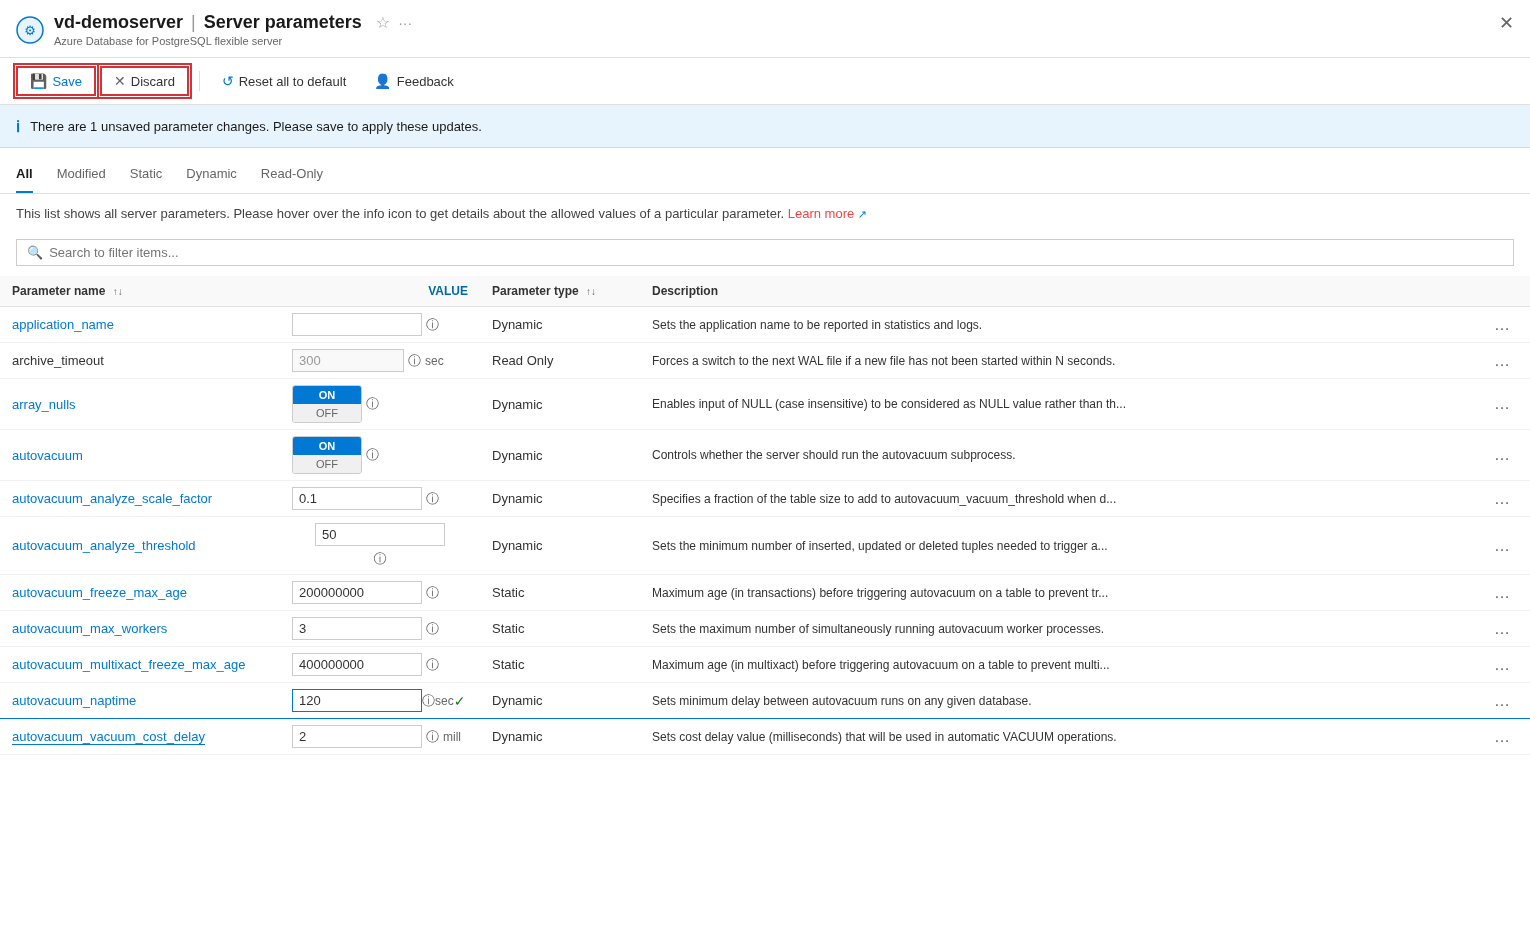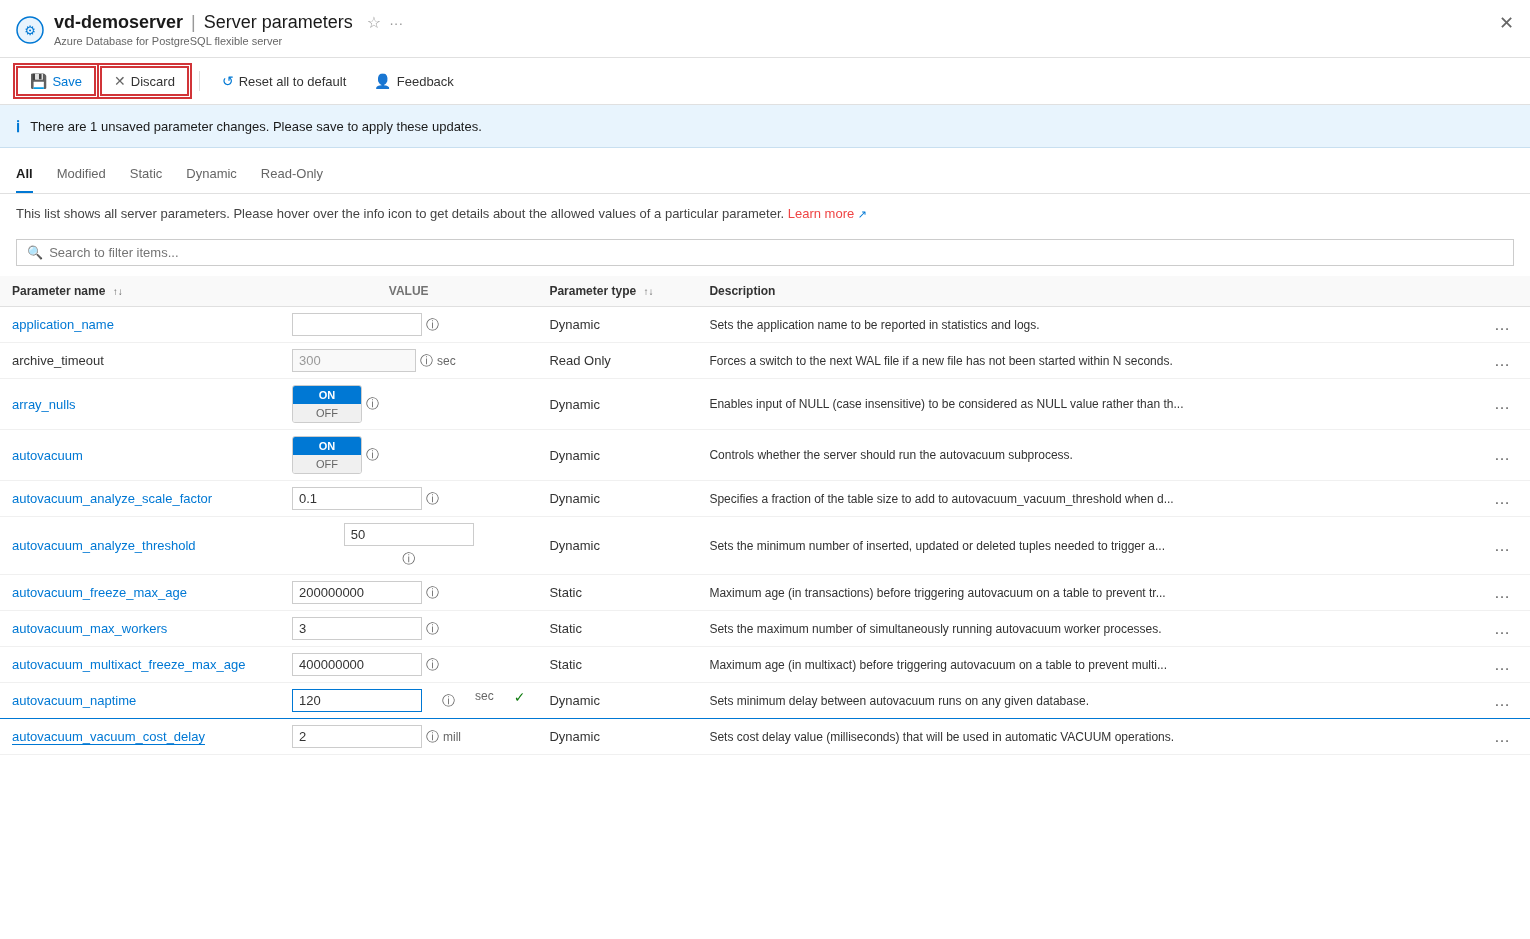--- a/index.html
+++ b/index.html
@@ -16,21 +16,21 @@
   <div style="margin-right:10px; margin-top:4px;">
     <svg width="28" height="28" viewBox="0 0 28 28">
       <circle cx="14" cy="14" r="13" fill="#e8f4fd" stroke="#0078d4" stroke-width="1.5"></circle>
       <text x="14" y="19" text-anchor="middle" font-size="13" fill="#0078d4">⚙</text>
     </svg>
   </div>
   <div>
     <div style="display:flex; align-items:center; gap:8px;">
       <span style="font-size:18px; font-weight:600; color:#1a1a1a;">vd-demoserver</span>
       <span style="font-size:18px; color:#999;">|</span>
-      <span style="font-size:18px; font-weight:400; color:#1a1a1a;">Server parameters</span>
+      <span style="font-size:18px; font-weight:700; color:#1a1a1a;">Server parameters</span>
       <span style="color:#999; font-size:16px; cursor:pointer; margin-left:6px;">☆</span>
       <span style="color:#999; font-size:14px; cursor:pointer;">···</span>
     </div>
     <div style="font-size:11px; color:#666; margin-top:2px;">Azure Database for PostgreSQL flexible server</div>
   </div>
   <span style="margin-left:auto; font-size:18px; color:#666; cursor:pointer;">✕</span>
 </div>
 
 <div style="display:flex; align-items:center; padding:8px 16px; border-bottom:1px solid #e0e0e0; gap:4px;">
   <button style="display:flex; align-items:center; gap:5px; padding:5px 12px; font-size:13px; background:white; border:2px solid #d13438; color:#0078d4; cursor:pointer; outline:2px solid #d13438; outline-offset:1px;">
@@ -81,21 +81,21 @@
 </div>
 
 <div style="overflow-x:auto;">
   <table style="width:100%; border-collapse:collapse;">
     <thead>
       <tr style="background:#f9f9f9;">
         <th style="padding:8px 12px; text-align:left; font-size:12px; font-weight:600; color:#333; border-bottom:1px solid #e0e0e0; white-space:nowrap; width:280px;">
           <span>Parameter name</span>
           <span style="color:#666; font-size:10px; margin-left:4px;">↑↓</span>
         </th>
-        <th style="padding:8px 12px; text-align:center; font-size:12px; font-weight:600; color:#737373; border-bottom:1px solid #e0e0e0; white-space:nowrap; width:200px;">
+        <th style="padding:8px 12px; text-align:right; font-size:12px; font-weight:600; color:#0369a1; border-bottom:1px solid #e0e0e0; white-space:nowrap; width:200px;">
           <span>VALUE</span>
         </th>
         <th style="padding:8px 12px; text-align:left; font-size:12px; font-weight:600; color:#333; border-bottom:1px solid #e0e0e0; white-space:nowrap; width:160px;">
           <span>Parameter type</span>
           <span style="color:#666; font-size:10px; margin-left:4px;">↑↓</span>
         </th>
         <th style="padding:8px 12px; text-align:left; font-size:12px; font-weight:600; color:#333; border-bottom:1px solid #e0e0e0;">
           <span>Description</span>
         </th>
       </tr>
@@ -114,21 +114,21 @@
             <div style="display: flex; align-items: center; justify-content: space-between;">
               <span>Sets the application name to be reported in statistics and logs.</span>
               <button style="background: none; border: none; color: rgb(102, 102, 102); cursor: pointer; font-size: 16px; padding: 2px 8px; margin-left: 8px; flex-shrink: 0;">…</button>
             </div>
           </td>
         </tr>
         <tr style="border-bottom: 1px solid rgb(240, 240, 240);">
           <td style="padding: 6px 12px; font-size: 13px; vertical-align: middle; width: 280px;"><span style="color: rgb(51, 51, 51);">archive_timeout</span></td>
           <td style="padding: 6px 12px; font-size: 13px; vertical-align: middle; width: 200px;">
             <div style="display: flex; align-items: center; gap: 4px;">
-              <input type="text" readonly="" value="300" style="border: 1px solid rgb(204, 204, 204); padding: 3px 6px; font-size: 13px; width: 124px; background: rgb(249, 249, 249); color: rgb(153, 153, 153); outline: none;">
+              <input type="text" readonly="" value="300" style="border: 1px solid rgb(204, 204, 204); padding: 3px 6px; font-size: 13px; width: 112px; background: rgb(249, 249, 249); color: rgb(153, 153, 153); outline: none;">
               <button style="background: none; border: none; color: rgb(102, 102, 102); cursor: pointer; font-size: 13px;">ⓘ</button>
               <span style="color: rgb(102, 102, 102); font-size: 12px;">sec</span>
             </div>
           </td>
           <td style="padding: 6px 12px; font-size: 13px; vertical-align: middle; color: rgb(51, 51, 51); width: 160px;">Read Only</td>
           <td style="padding: 6px 12px; font-size: 12px; vertical-align: middle; color: rgb(51, 51, 51);">
             <div style="display: flex; align-items: center; justify-content: space-between;">
               <span>Forces a switch to the next WAL file if a new file has not been started within N seconds.</span>
               <button style="background: none; border: none; color: rgb(102, 102, 102); cursor: pointer; font-size: 16px; padding: 2px 8px; margin-left: 8px; flex-shrink: 0;">…</button>
             </div>
@@ -248,21 +248,21 @@
           <td style="padding: 6px 12px; font-size: 12px; vertical-align: middle; color: rgb(51, 51, 51);">
             <div style="display: flex; align-items: center; justify-content: space-between;">
               <span>Maximum age (in multixact) before triggering autovacuum on a table to prevent multi...</span>
               <button style="background: none; border: none; color: rgb(102, 102, 102); cursor: pointer; font-size: 16px; padding: 2px 8px; margin-left: 8px; flex-shrink: 0;">…</button>
             </div>
           </td>
         </tr>
         <tr style="border-bottom: 1px solid rgb(240, 240, 240);">
           <td style="padding: 6px 12px; font-size: 13px; vertical-align: middle; width: 280px;"><a href="#" style="color: rgb(0, 120, 212); text-decoration: none;">autovacuum_naptime</a></td>
           <td style="padding: 6px 12px; font-size: 13px; vertical-align: middle; width: 200px;">
-            <div style="display: flex; gap: 20px;">
+            <div style="display: flex; align-items: center; gap: 0;">
               <input type="text" value="120" style="border: 1px solid rgb(0, 120, 212); padding: 3px 6px; font-size: 13px; width: 130px; outline: none; background: white; color: rgb(51, 51, 51);">
               <button style="background: none; border: none; color: rgb(102, 102, 102); cursor: pointer; font-size: 13px;">ⓘ</button>
               <span style="color: rgb(102, 102, 102); font-size: 12px;">sec</span>
               <span style="color: rgb(16, 124, 16); font-size: 14px;">✓</span>
             </div>
           </td>
           <td style="padding: 6px 12px; font-size: 13px; vertical-align: middle; color: rgb(51, 51, 51); width: 160px;">Dynamic</td>
           <td style="padding: 6px 12px; font-size: 12px; vertical-align: middle; color: rgb(51, 51, 51);">
             <div style="display: flex; align-items: center; justify-content: space-between;">
               <span>Sets minimum delay between autovacuum runs on any given database.</span>

